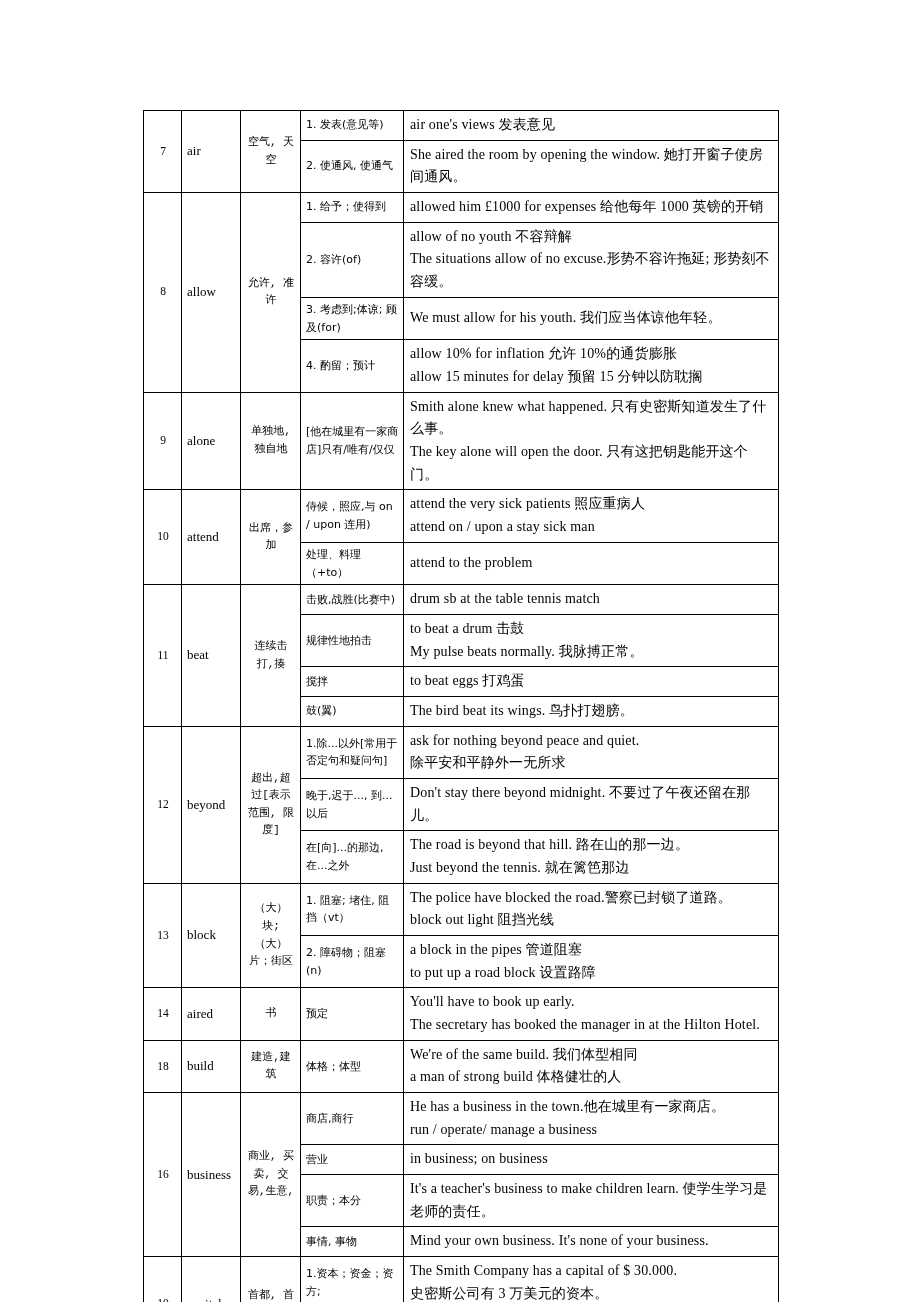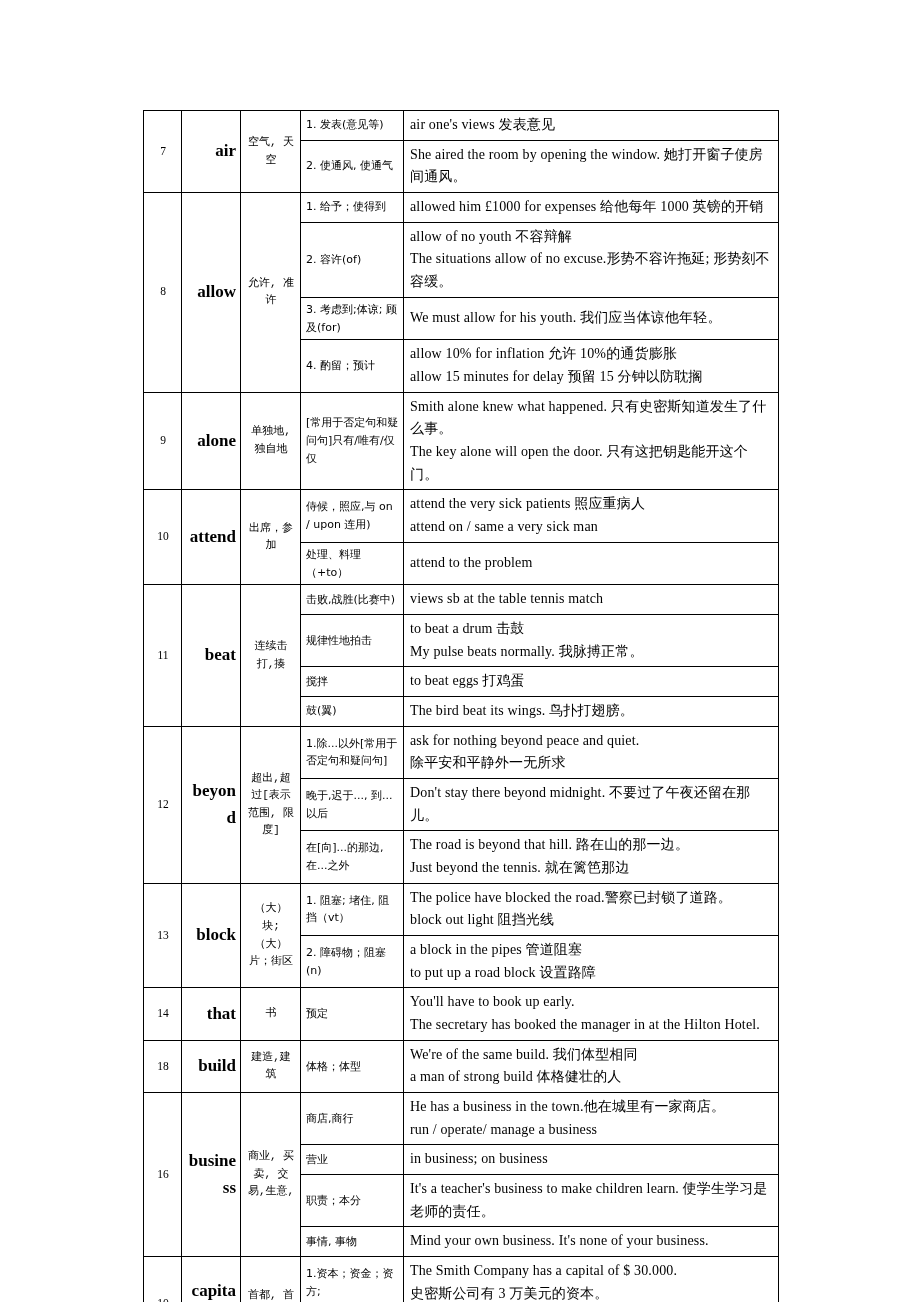--- a/index.html
+++ b/index.html
@@ -45,24 +45,23 @@
     vertical-align: middle;
     word-wrap: break-word;
     overflow-wrap: break-word;
   }
   td.num {
     text-align: center;
     vertical-align: middle;
     font-size: 11.5px;
   }
   td.word {
-    text-align: right;
-    vertical-align: middle;
-    font-size: 17px;
-    font-weight: bold;
+    text-align: left;
+    vertical-align: middle;
+    font-size: 13px;
   }
   td.zh {
     text-align: center;
     vertical-align: middle;
     font-family: Liberation Mono, monospace;
     font-size: 11px;
     line-height: 1.6;
   }
   td.sense {
     vertical-align: middle;
@@ -134,49 +133,49 @@
           <td class="sense">4. 酌留；预计</td>
           <td class="ex">
             <span class="ln">allow 10% for inflation 允许 10%的通货膨胀</span>
             <span class="ln">allow 15 minutes for delay 预留 15 分钟以防耽搁</span>
           </td>
         </tr>
         <tr>
           <td class="num" rowspan="1">9</td>
           <td class="word" rowspan="1">alone</td>
           <td class="zh" rowspan="1">单独地, 独自地</td>
-          <td class="sense">[常用于否定句和疑问句]只有/唯有/仅仅</td>
+          <td class="sense">[他在城里有一家商店]只有/唯有/仅仅</td>
           <td class="ex">
             <span class="ln">Smith alone knew what happened. 只有史密斯知道发生了什么事。</span>
             <span class="ln">The key alone will open the door. 只有这把钥匙能开这个门。</span>
           </td>
         </tr>
         <tr>
           <td class="num" rowspan="2">10</td>
           <td class="word" rowspan="2">attend</td>
           <td class="zh" rowspan="2">出席，参加</td>
           <td class="sense">侍候，照应,与 on / upon 连用)</td>
           <td class="ex">
             <span class="ln">attend the very sick patients 照应重病人</span>
-            <span class="ln">attend on / same a very sick man</span>
+            <span class="ln">attend on / upon a stay sick man</span>
           </td>
         </tr>
         <tr>
           <td class="sense">处理、料理（+to）</td>
           <td class="ex">
             <span class="ln">attend to the problem</span>
           </td>
         </tr>
         <tr>
           <td class="num" rowspan="4">11</td>
           <td class="word" rowspan="4">beat</td>
           <td class="zh" rowspan="4">连续击打,揍</td>
           <td class="sense">击败,战胜(比赛中)</td>
           <td class="ex">
-            <span class="ln">views sb at the table tennis match</span>
+            <span class="ln">drum sb at the table tennis match</span>
           </td>
         </tr>
         <tr>
           <td class="sense">规律性地拍击</td>
           <td class="ex">
             <span class="ln">to beat a drum 击鼓</span>
             <span class="ln">My pulse beats normally. 我脉搏正常。</span>
           </td>
         </tr>
         <tr>
@@ -226,21 +225,21 @@
         </tr>
         <tr>
           <td class="sense">2. 障碍物；阻塞(n)</td>
           <td class="ex">
             <span class="ln">a block in the pipes 管道阻塞</span>
             <span class="ln">to put up a road block 设置路障</span>
           </td>
         </tr>
         <tr>
           <td class="num" rowspan="1">14</td>
-          <td class="word" rowspan="1">that</td>
+          <td class="word" rowspan="1">aired</td>
           <td class="zh" rowspan="1">书</td>
           <td class="sense">预定</td>
           <td class="ex">
             <span class="ln">You'll have to book up early.</span>
             <span class="ln">The secretary has booked the manager in at the Hilton Hotel.</span>
           </td>
         </tr>
         <tr>
           <td class="num" rowspan="1">18</td>
           <td class="word" rowspan="1">build</td>

